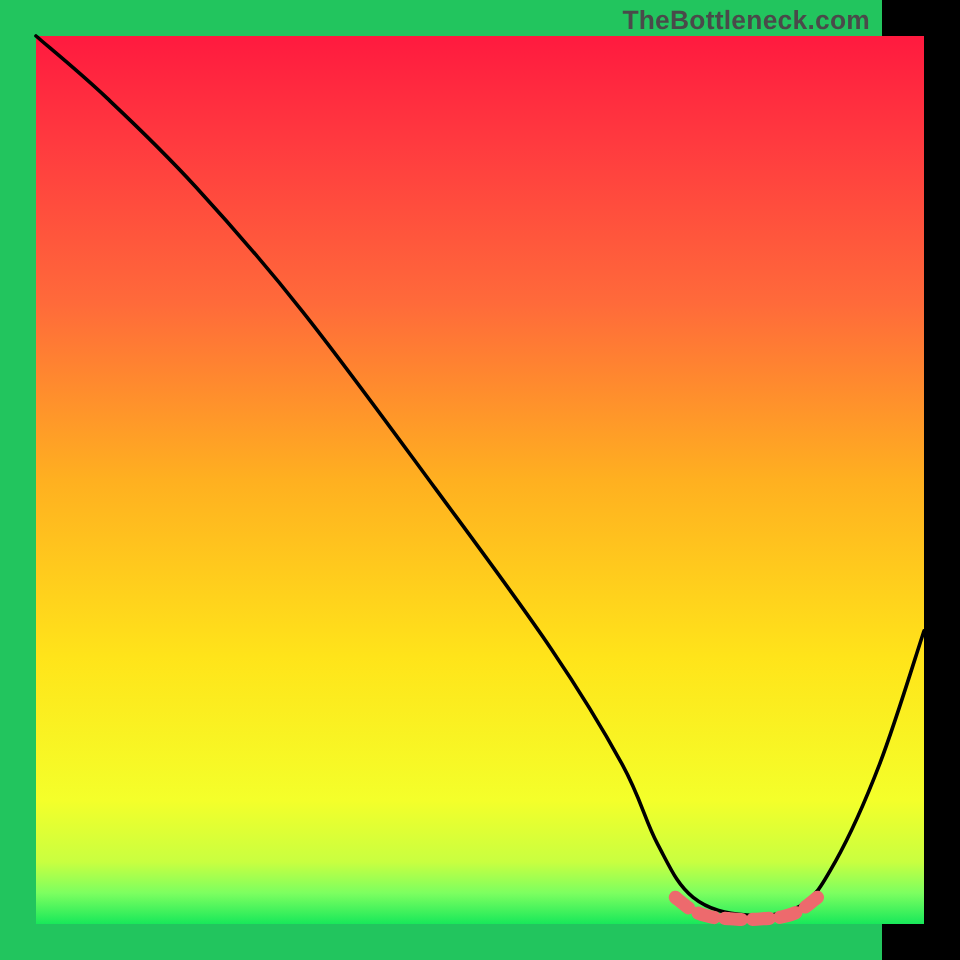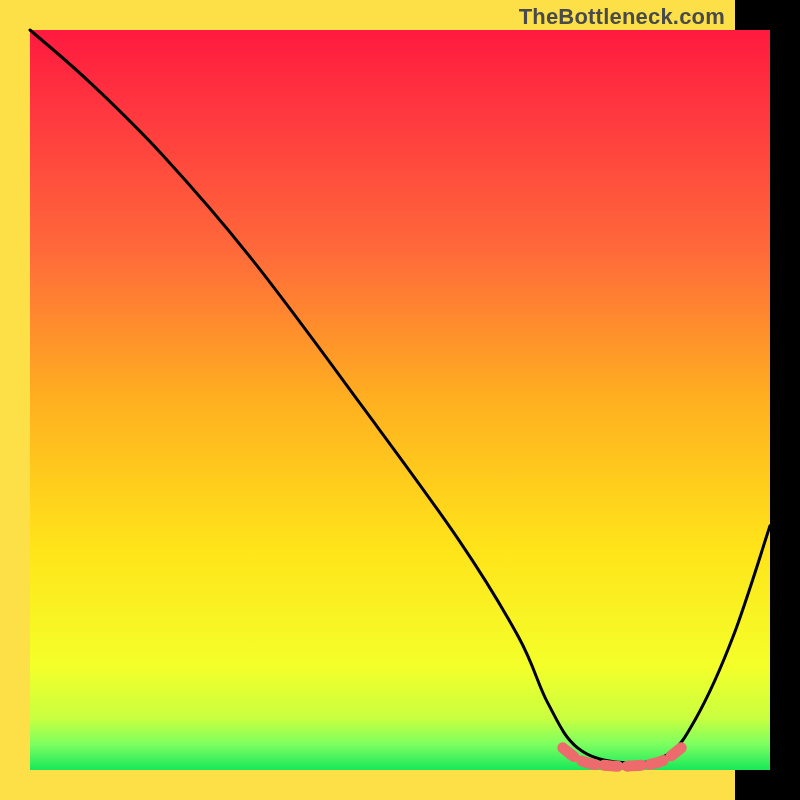--- a/index.html
+++ b/index.html
@@ -8,21 +8,21 @@
     width: 800px;
     height: 800px;
     background: #000000;
     overflow: hidden;
     font-family: Arial, Helvetica, sans-serif;
   }
   .frame {
     position: relative;
     width: 735px;
     height: 800px;
-    background: #fde047;
+    background: #22c55e;
   }
   .watermark {
     position: absolute;
     top: 4px;
     right: 10px;
     color: #4a4a4a;
     font-size: 22px;
     font-weight: 600;
     letter-spacing: 0.2px;
     z-index: 5;

